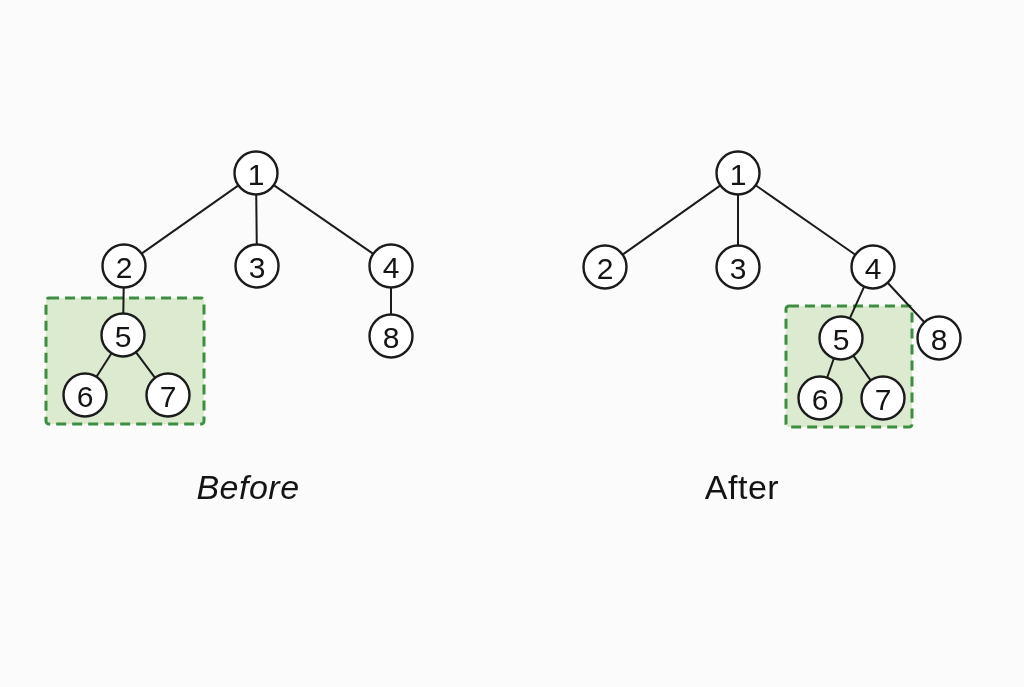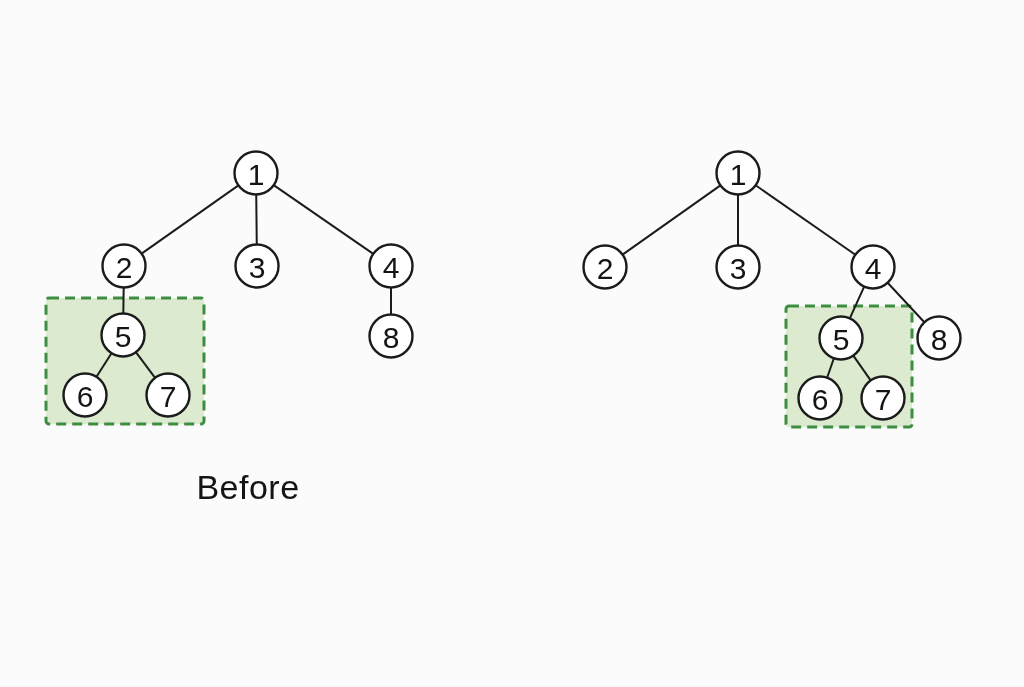--- a/index.html
+++ b/index.html
@@ -77,14 +77,15 @@
       <text x="873" y="268" text-anchor="middle" dominant-baseline="central" font-size="30" fill="#141414" font-family="&quot;Liberation Sans&quot;, sans-serif">4</text>
       <circle cx="841" cy="338" r="21.5" fill="#ffffff" stroke="#1b1b1b" stroke-width="2.4"></circle>
       <text x="841" y="339" text-anchor="middle" dominant-baseline="central" font-size="30" fill="#141414" font-family="&quot;Liberation Sans&quot;, sans-serif">5</text>
       <circle cx="820" cy="398" r="21.5" fill="#ffffff" stroke="#1b1b1b" stroke-width="2.4"></circle>
       <text x="820" y="399" text-anchor="middle" dominant-baseline="central" font-size="30" fill="#141414" font-family="&quot;Liberation Sans&quot;, sans-serif">6</text>
       <circle cx="883" cy="398" r="21.5" fill="#ffffff" stroke="#1b1b1b" stroke-width="2.4"></circle>
       <text x="883" y="399" text-anchor="middle" dominant-baseline="central" font-size="30" fill="#141414" font-family="&quot;Liberation Sans&quot;, sans-serif">7</text>
       <circle cx="939" cy="338" r="21.5" fill="#ffffff" stroke="#1b1b1b" stroke-width="2.4"></circle>
       <text x="939" y="339" text-anchor="middle" dominant-baseline="central" font-size="30" fill="#141414" font-family="&quot;Liberation Sans&quot;, sans-serif">8</text>
     </svg>
-  <div class="tree-caption" style="left: 248px; top: 468px;">Before</div>
+  <div class="tree-caption" style="left: 248px; top: 468px; font-style: italic;">Before</div>
+  <div class="tree-caption" style="left: 742px; top: 468px;">After</div>
 </div>
 
 </body></html>

